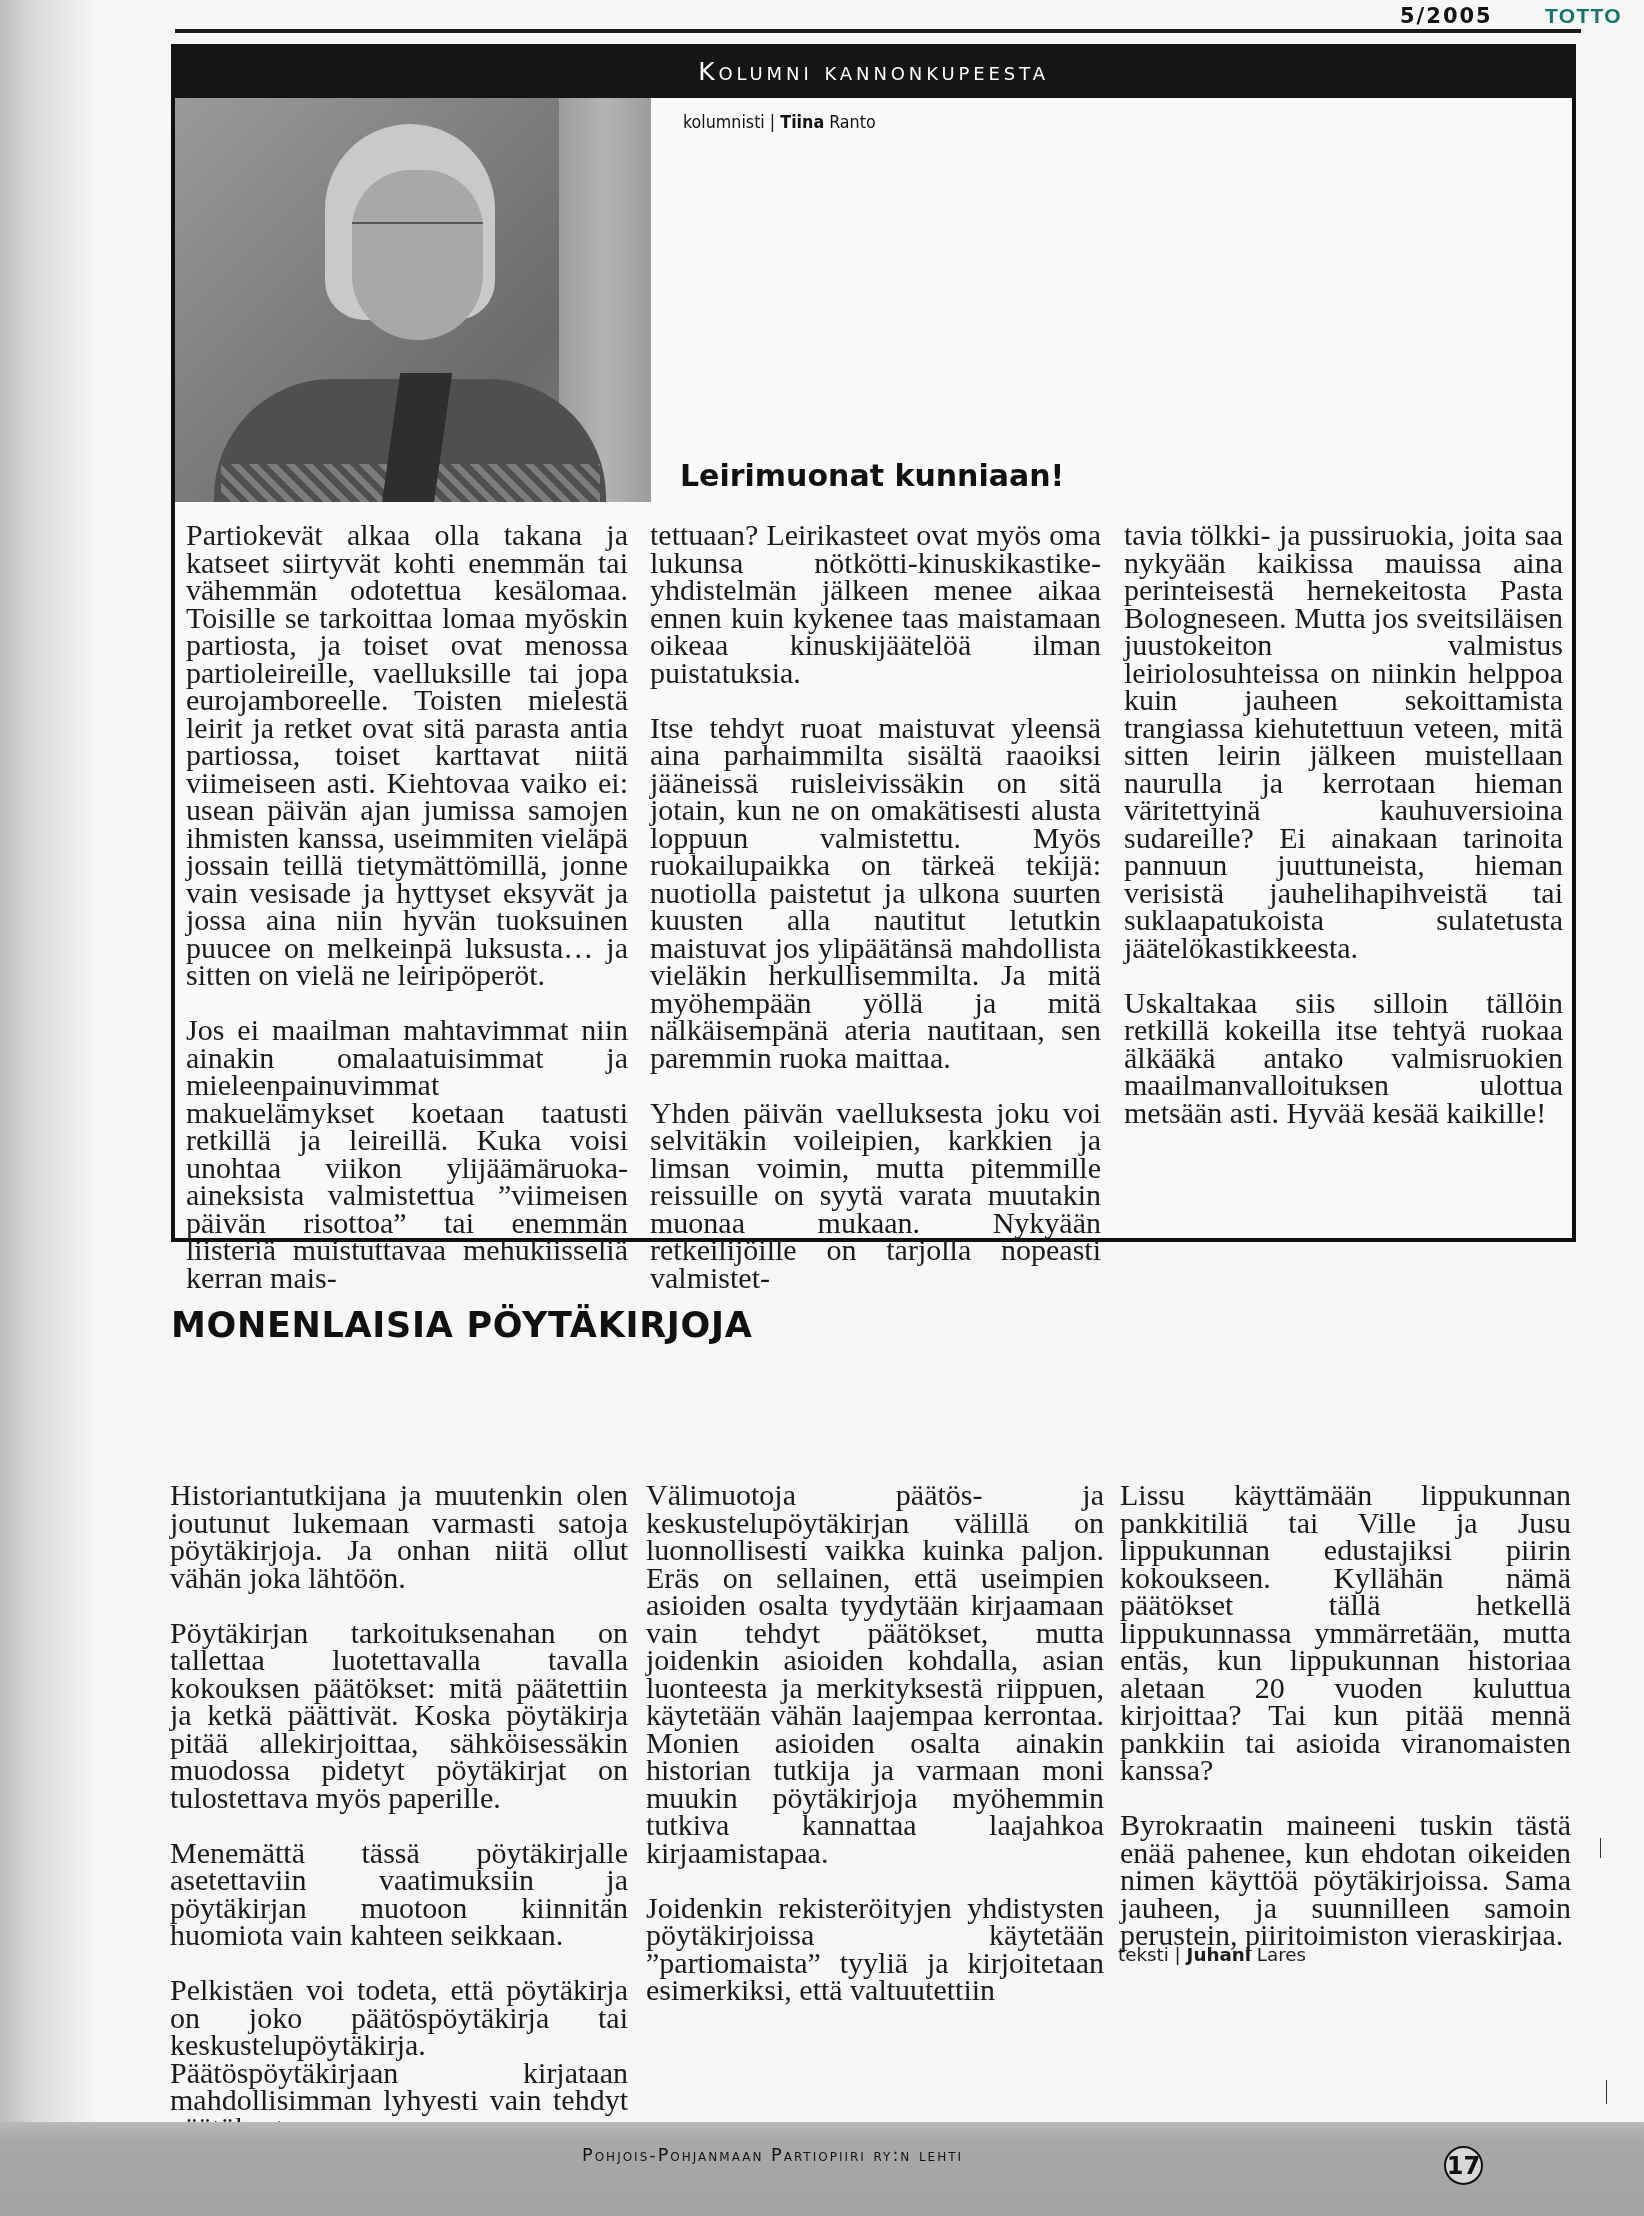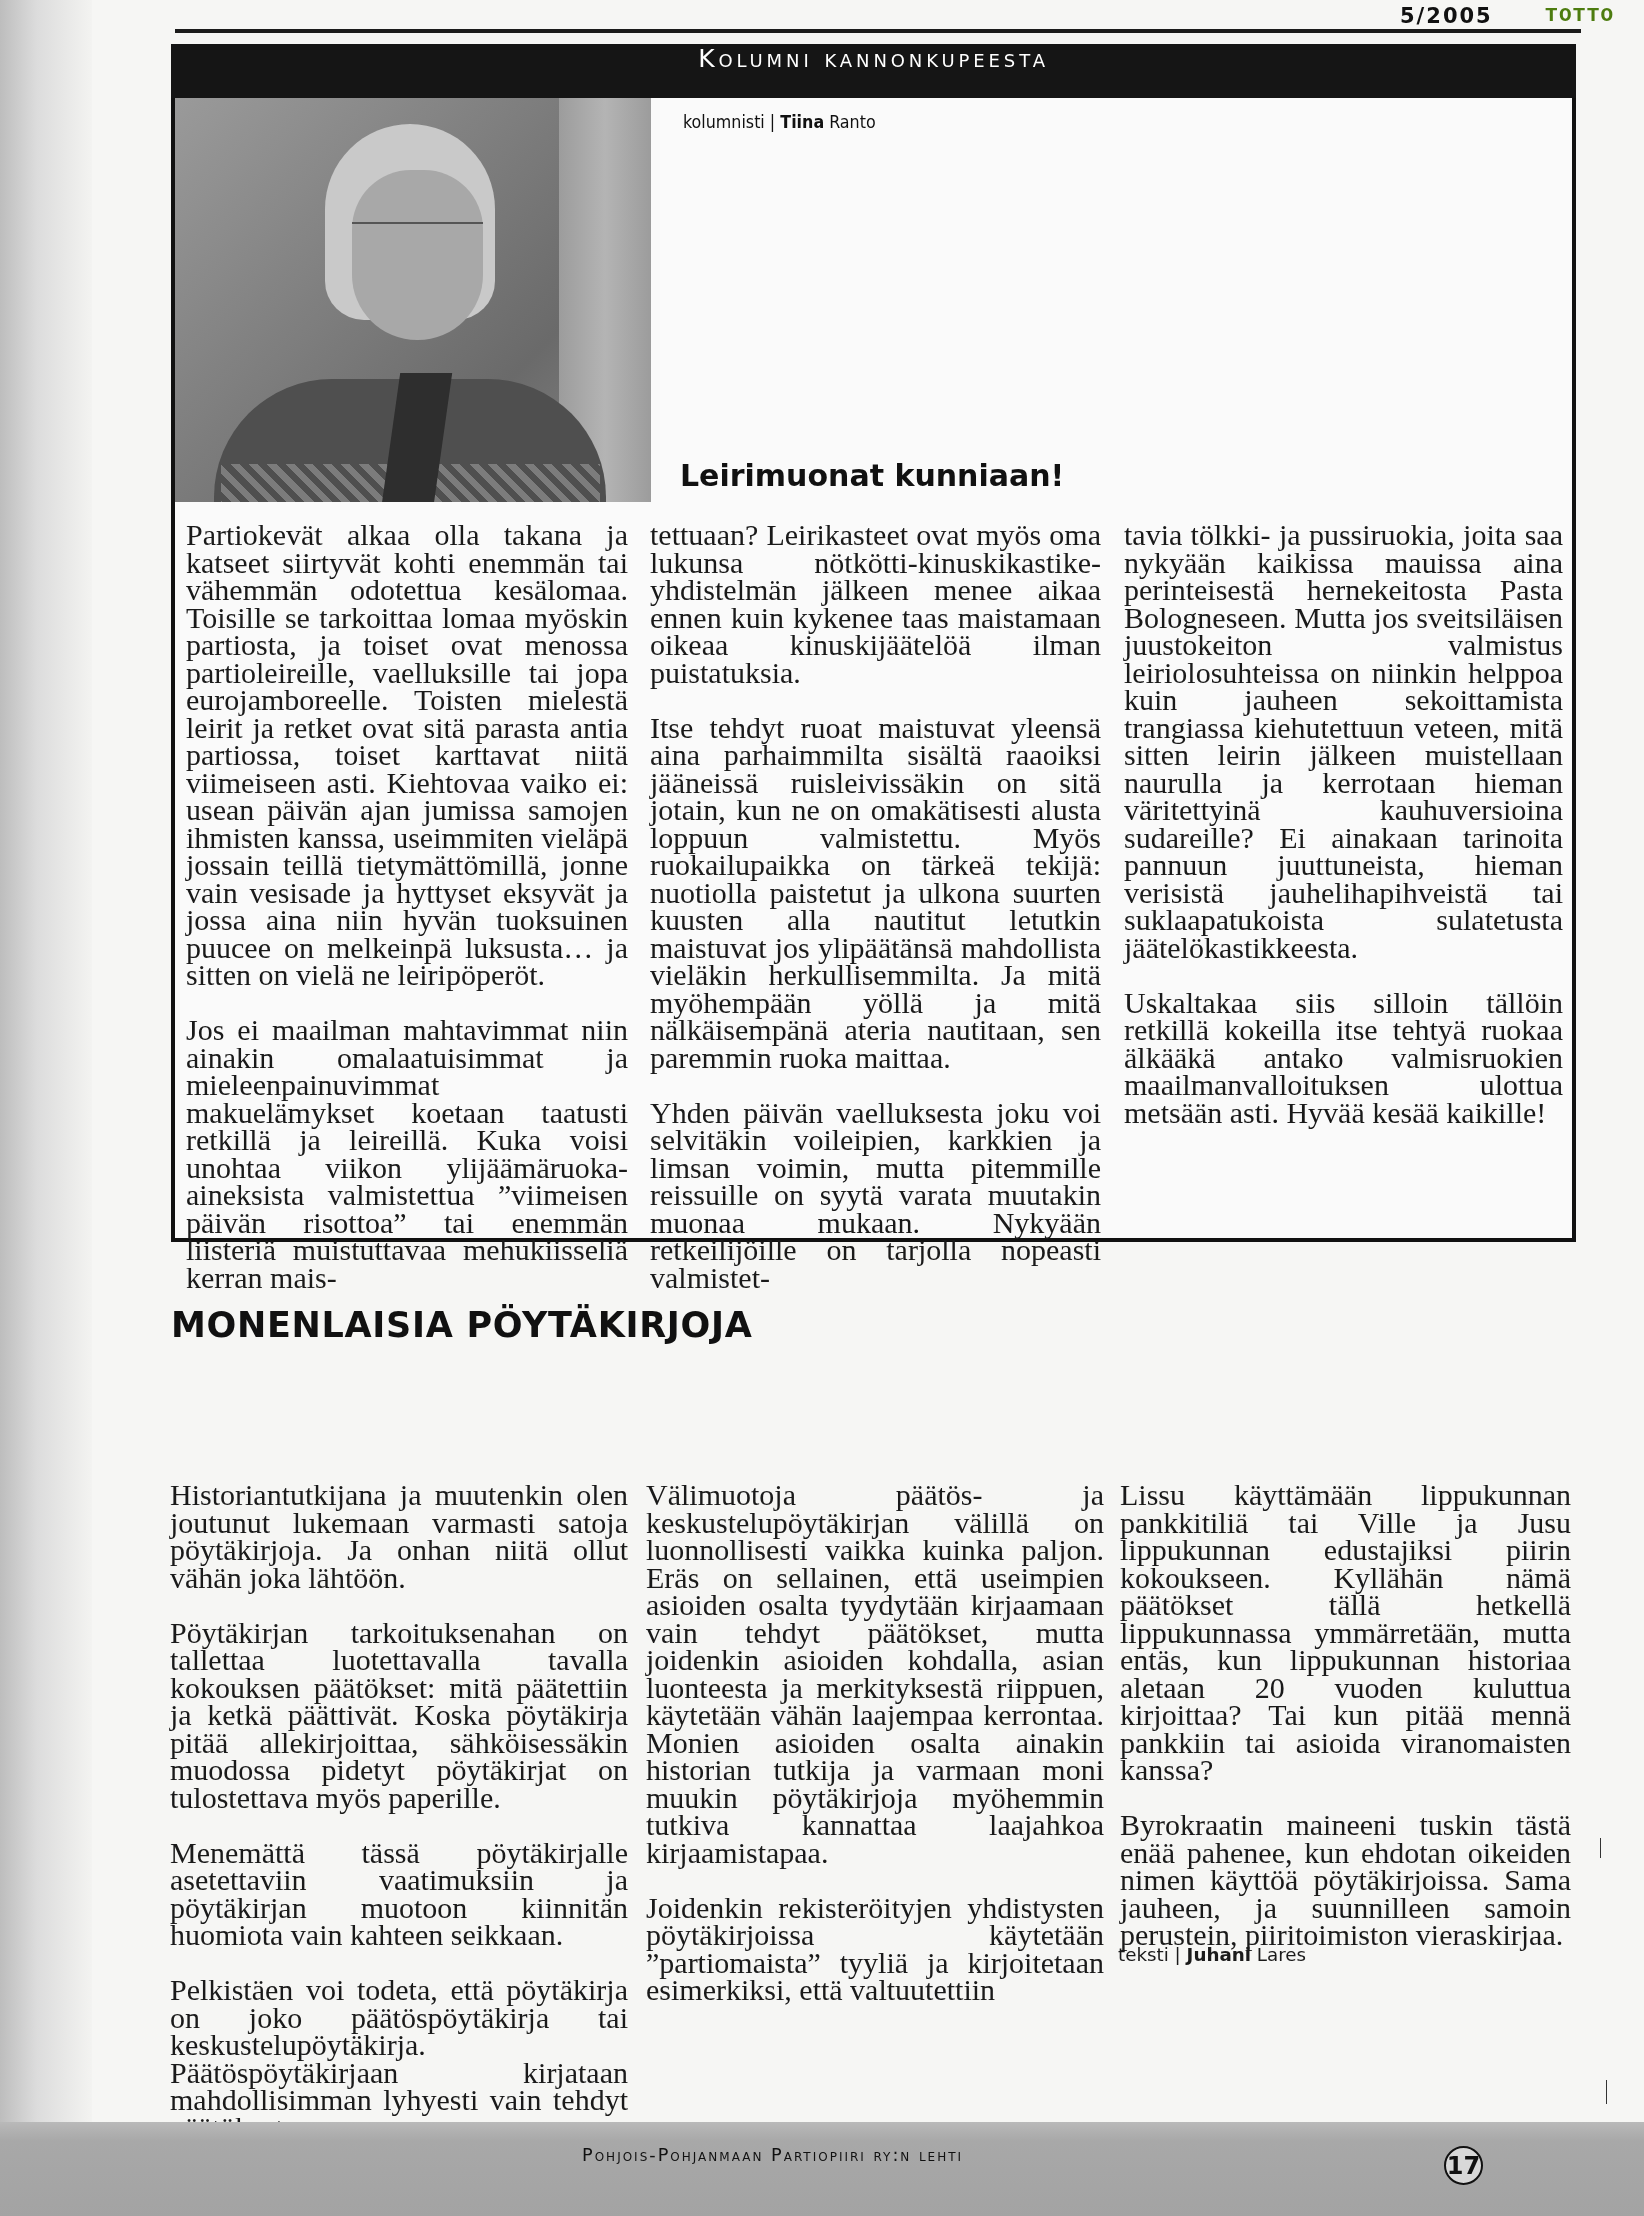--- a/index.html
+++ b/index.html
@@ -14,32 +14,32 @@
     background: linear-gradient(to right, #bdbdbd 0%, #dcdcdc 40%, #f3f3f1 100%);
   }
   .top-rule {
     position: absolute; left: 175px; top: 29px; width: 1406px; height: 3.9px; background: #1b1b1b;
   }
   .issue {
     position: absolute; left: 1400px; top: 3.9px; font-family: "DejaVu Sans", sans-serif;
     font-weight: bold; font-size: 21px; letter-spacing: 2px; color: #111;
   }
   .mag-name {
-    position: absolute; left: 1545px; top: 3.9px; font-family: Liberation Mono, monospace;
-    font-weight: bold; font-size: 21px; letter-spacing: 1.3px; color: #4d7c0f;
+    position: absolute; left: 1545px; top: 3.9px; font-family: Liberation Sans, sans-serif;
+    font-weight: bold; font-size: 21px; letter-spacing: 1.3px; color: #0f766e;
   }
   
   .col-box {
     position: absolute; left: 171px; top: 44px; width: 1405px; height: 1198px;
     border: 4.6px solid #111; border-top: none; box-sizing: border-box; background: #fafafa;
   }
   .col-banner {
     position: absolute; left: 171px; top: 44px; width: 1405px; height: 54px;
     background: #151515;
-    display: flex; align-items: flex-start; justify-content: center;
+    display: flex; align-items: center; justify-content: center;
   }
   .col-banner span {
     color: #fff; font-family: "DejaVu Sans", sans-serif; font-size: 25px;
     letter-spacing: 3.9px; font-variant: small-caps; text-transform: lowercase;
   }
   .col-banner span::first-letter { text-transform: uppercase; }
   .photo {
     position: absolute; left: 175px; top: 98px; width: 476px; height: 404px;
     background: linear-gradient(135deg, #9a9a9a, #6a6a6a 70%, #8a8a8a);
     overflow: hidden;

